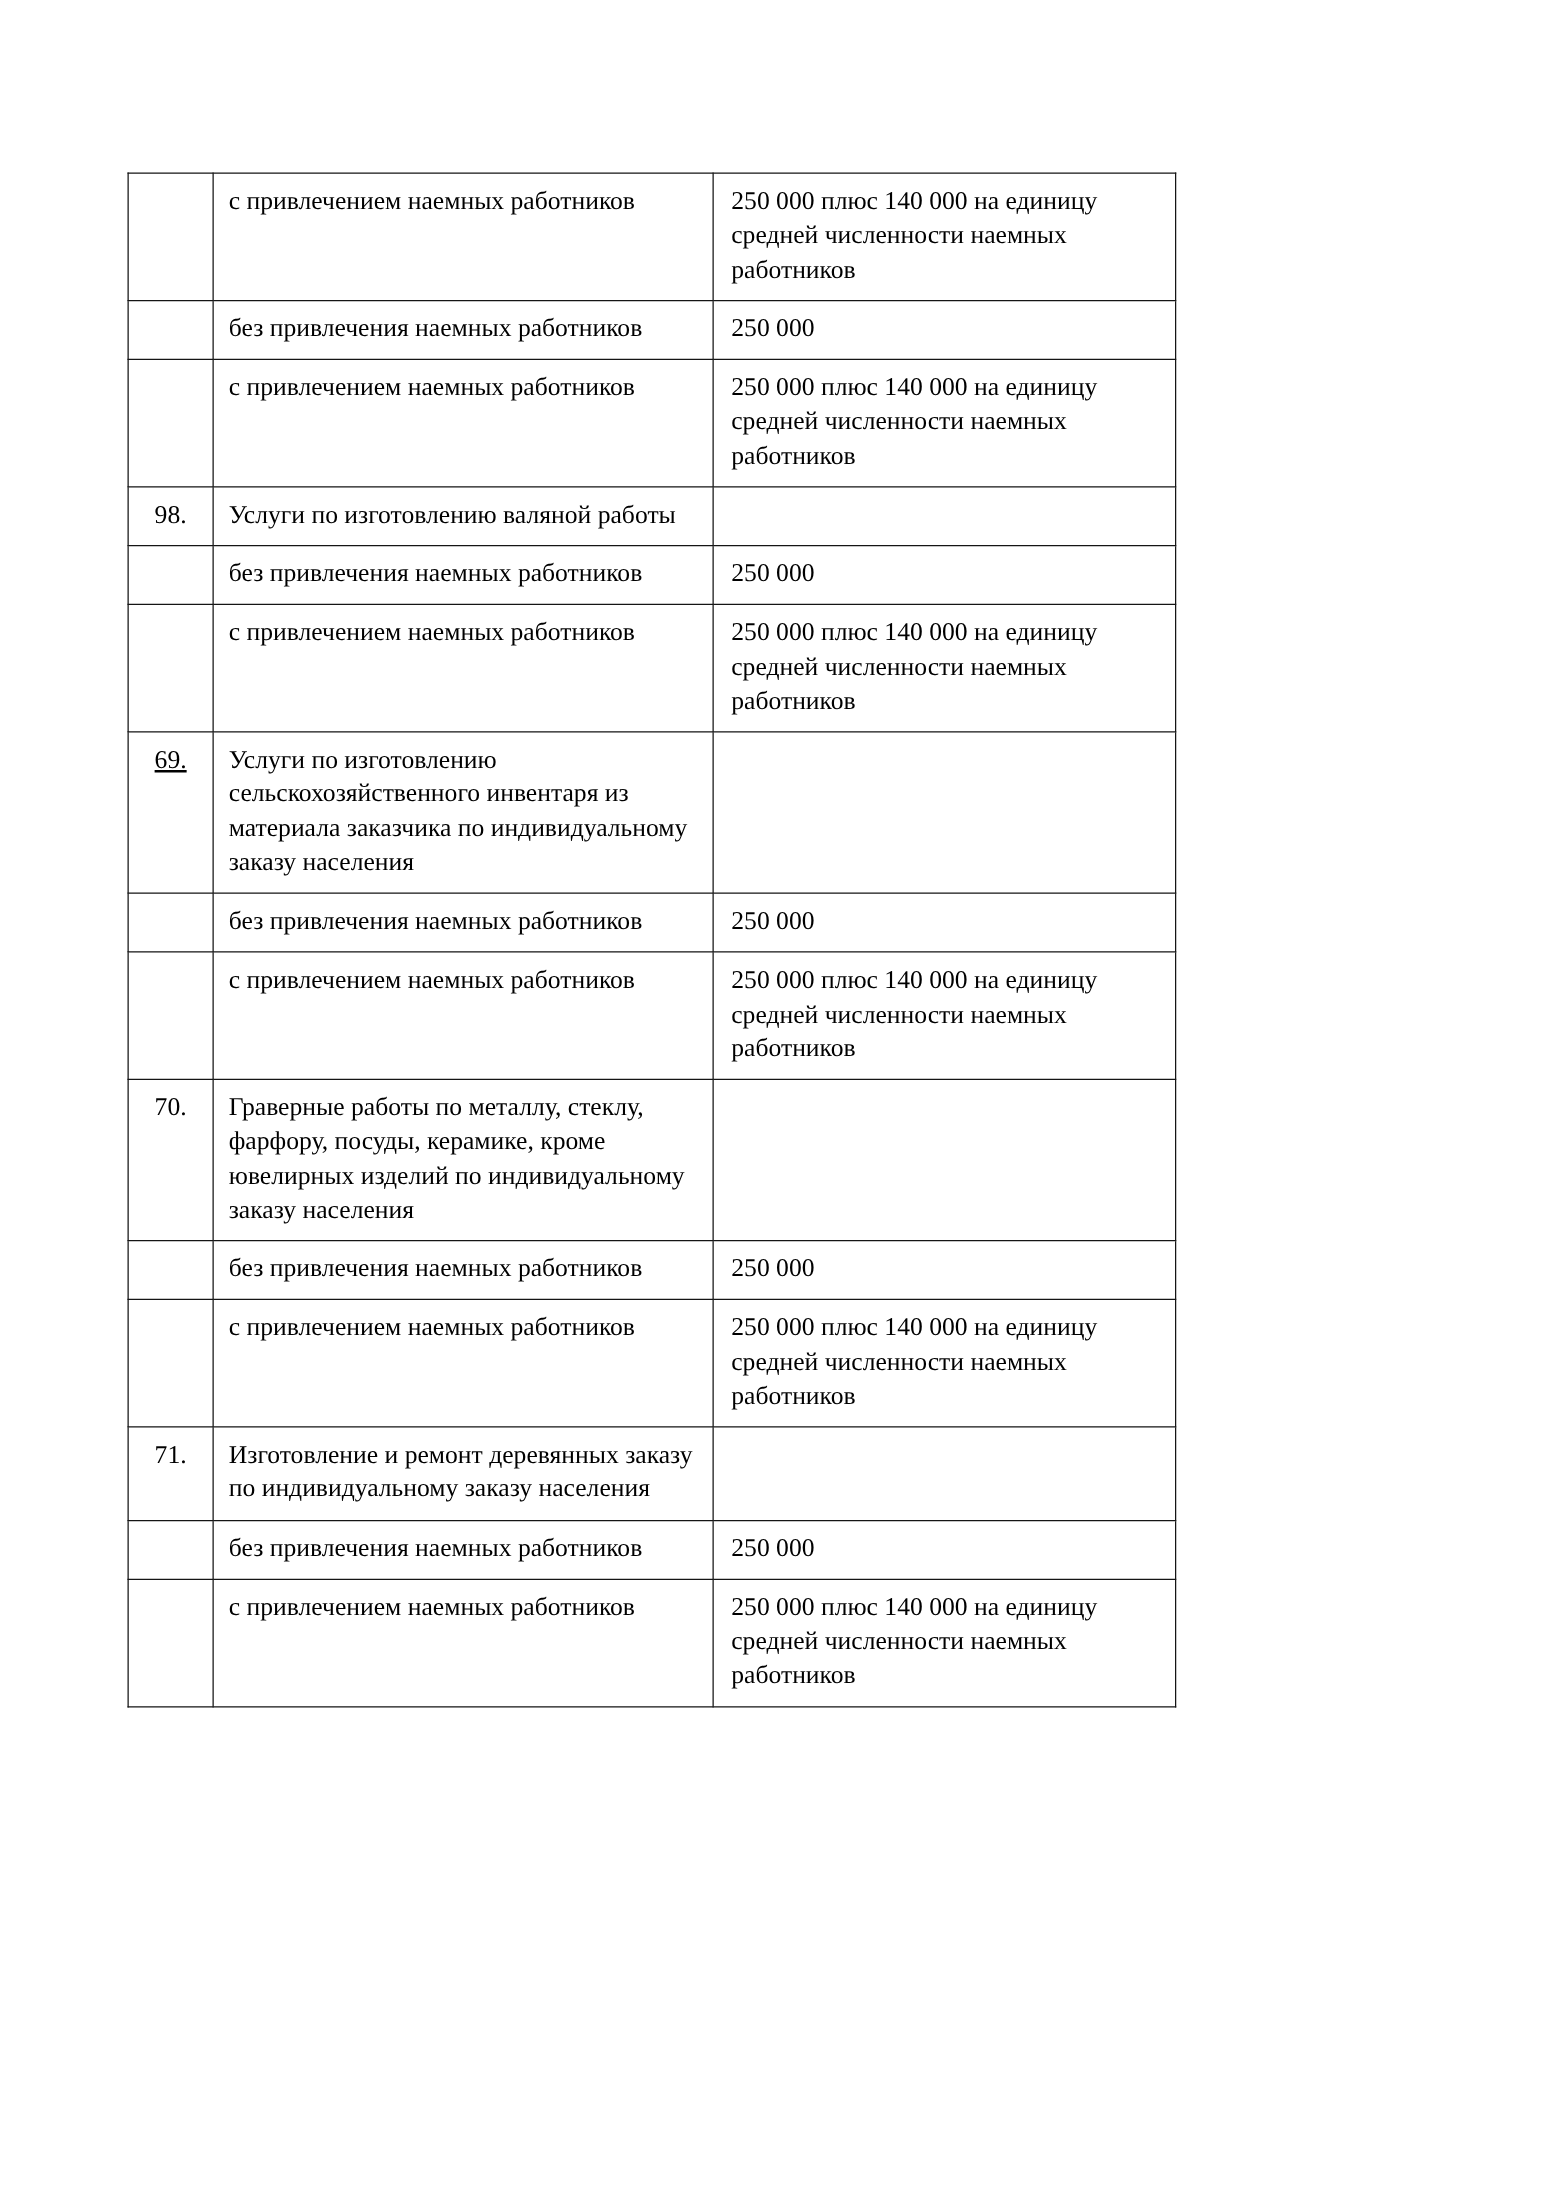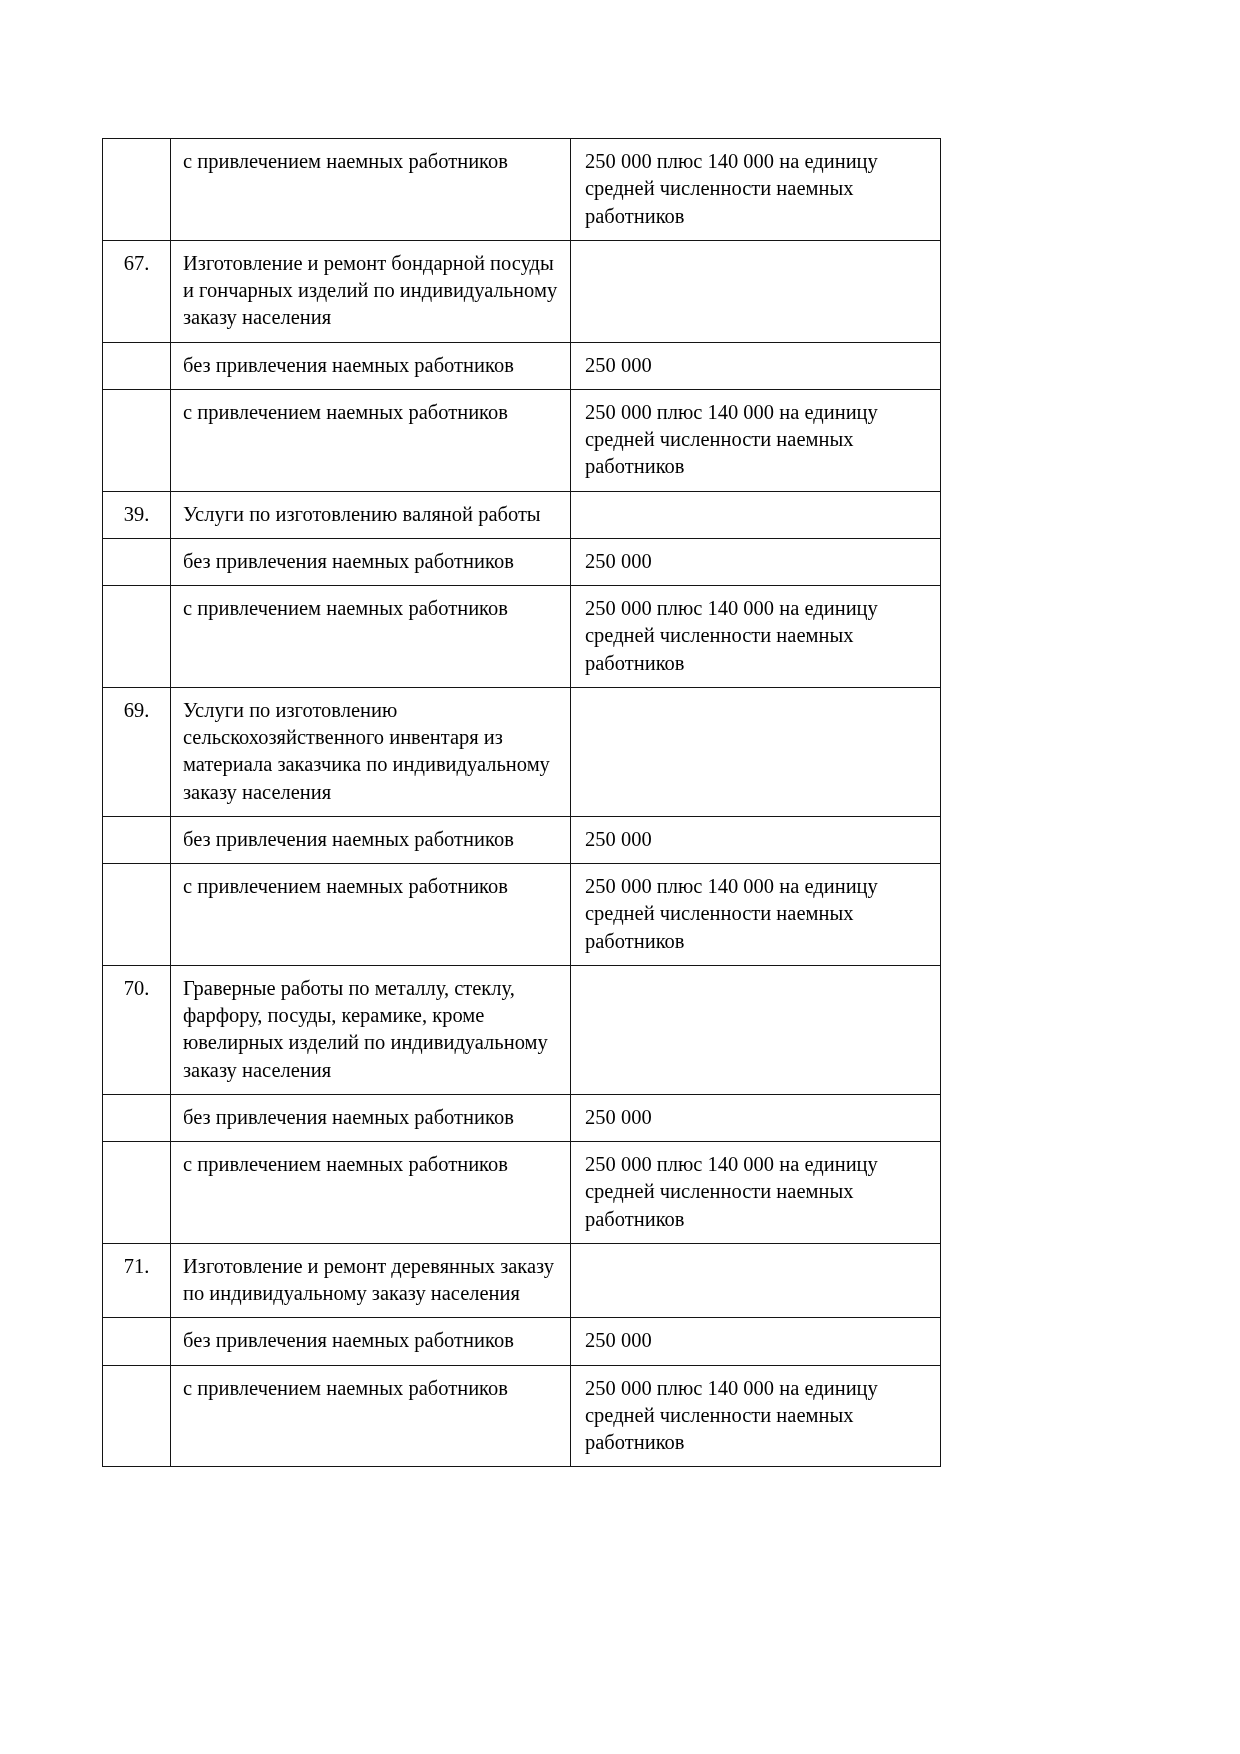--- a/index.html
+++ b/index.html
@@ -82,56 +82,45 @@
           <td style="border-color: rgb(20, 20, 20);">
             <div class="cell num empty">&nbsp;</div>
           </td>
           <td style="border-color: rgb(20, 20, 20);">
             <div class="cell desc">с привлечением наемных работников</div>
           </td>
           <td style="border-color: rgb(20, 20, 20);">
             <div class="cell amt">250 000 плюс 140 000 на единицу средней численности наемных работников</div>
           </td>
         </tr>
-        <tr>
-          <td style="border-color: rgb(20, 20, 20);">
-            <div class="cell num">67.</div>
-          </td>
-          <td style="border-color: rgb(20, 20, 20);">
-            <div class="cell desc">Изготовление и ремонт бондарной посуды и гончарных изделий по индивидуальному заказу населения</div>
-          </td>
-          <td style="border-color: rgb(20, 20, 20);">
-            <div class="cell amt empty">&nbsp;</div>
-          </td>
-        </tr>
-        <tr class="sub-row">
-          <td style="border-color: rgb(20, 20, 20);">
-            <div class="cell num empty">&nbsp;</div>
-          </td>
-          <td style="border-color: rgb(20, 20, 20);">
-            <div class="cell desc">без привлечения наемных работников</div>
-          </td>
-          <td style="border-color: rgb(20, 20, 20);">
-            <div class="cell amt">250 000</div>
-          </td>
-        </tr>
-        <tr class="sub-row">
-          <td style="border-color: rgb(20, 20, 20);">
-            <div class="cell num empty">&nbsp;</div>
-          </td>
-          <td style="border-color: rgb(20, 20, 20);">
-            <div class="cell desc">с привлечением наемных работников</div>
-          </td>
-          <td style="border-color: rgb(20, 20, 20);">
-            <div class="cell amt">250 000 плюс 140 000 на единицу средней численности наемных работников</div>
-          </td>
-        </tr>
-        <tr>
-          <td style="border-color: rgb(20, 20, 20);">
-            <div class="cell num">39.</div>
+        <tr class="sub-row">
+          <td style="border-color: rgb(20, 20, 20);">
+            <div class="cell num empty">&nbsp;</div>
+          </td>
+          <td style="border-color: rgb(20, 20, 20);">
+            <div class="cell desc">без привлечения наемных работников</div>
+          </td>
+          <td style="border-color: rgb(20, 20, 20);">
+            <div class="cell amt">250 000</div>
+          </td>
+        </tr>
+        <tr class="sub-row">
+          <td style="border-color: rgb(20, 20, 20);">
+            <div class="cell num empty">&nbsp;</div>
+          </td>
+          <td style="border-color: rgb(20, 20, 20);">
+            <div class="cell desc">с привлечением наемных работников</div>
+          </td>
+          <td style="border-color: rgb(20, 20, 20);">
+            <div class="cell amt">250 000 плюс 140 000 на единицу средней численности наемных работников</div>
+          </td>
+        </tr>
+        <tr>
+          <td style="border-color: rgb(20, 20, 20);">
+            <div class="cell num">98.</div>
           </td>
           <td style="border-color: rgb(20, 20, 20);">
             <div class="cell desc">Услуги по изготовлению валяной работы</div>
           </td>
           <td style="border-color: rgb(20, 20, 20);">
             <div class="cell amt empty">&nbsp;</div>
           </td>
         </tr>
         <tr class="sub-row">
           <td style="border-color: rgb(20, 20, 20);">
@@ -149,21 +138,21 @@
             <div class="cell num empty">&nbsp;</div>
           </td>
           <td style="border-color: rgb(20, 20, 20);">
             <div class="cell desc">с привлечением наемных работников</div>
           </td>
           <td style="border-color: rgb(20, 20, 20);">
             <div class="cell amt">250 000 плюс 140 000 на единицу средней численности наемных работников</div>
           </td>
         </tr>
         <tr>
-          <td style="border-color: rgb(20, 20, 20);">
+          <td style="border-color: rgb(20, 20, 20); text-decoration: underline;">
             <div class="cell num">69.</div>
           </td>
           <td style="border-color: rgb(20, 20, 20);">
             <div class="cell desc">Услуги по изготовлению сельскохозяйственного инвентаря из материала заказчика по индивидуальному заказу населения</div>
           </td>
           <td style="border-color: rgb(20, 20, 20);">
             <div class="cell amt empty">&nbsp;</div>
           </td>
         </tr>
         <tr class="sub-row">

